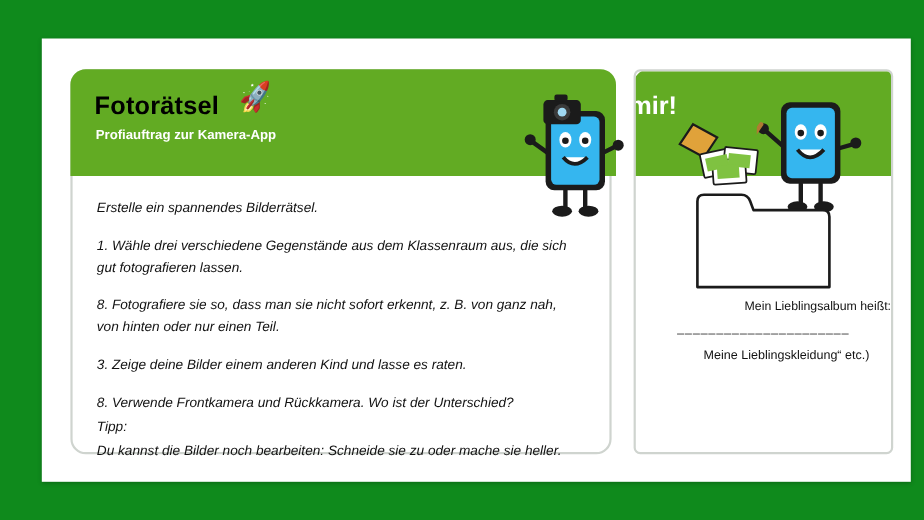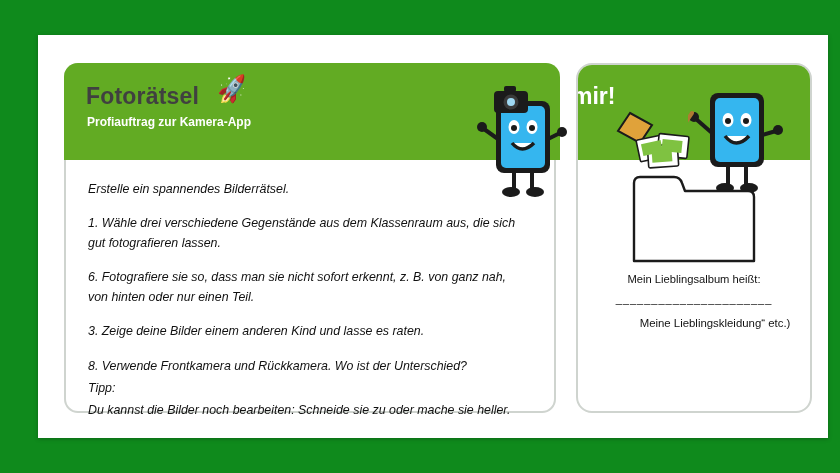--- a/index.html
+++ b/index.html
@@ -54,21 +54,21 @@
     height: 97px;
     background: #62ab23;
     border-radius: 14px 14px 0 0;
     box-sizing: border-box;
     overflow: hidden;
   }
   .header-title {
     position: absolute;
     left: 22px;
     top: 20px;
-    color: #404040;
+    color: #000000;
     font-size: 23px;
     font-weight: bold;
     letter-spacing: .2px;
   }
   .header-rocket {
     position: absolute;
     left: 153px;
     top: 14px;
     font-size: 25px;
     line-height: 1;
@@ -104,21 +104,21 @@
   .para.nogap { margin-bottom: 2px; }
 
   
   .card-right {
     position: absolute;
     left: 538px;
     top: 28px;
     width: 236px;
     height: 350px;
     border: 2px solid #cfd4cf;
-    border-radius: 16px;
+    border-radius: 6px;
     background: #ffffff;
     box-sizing: border-box;
     overflow: hidden;
   }
   .card-right-header {
     position: absolute;
     left: -2px;
     top: -2px;
     width: 240px;
     height: 97px;
@@ -139,21 +139,21 @@
     position: absolute;
     left: 0; top: 108px;
     width: 100%;
     display: flex;
     justify-content: center;
   }
   .album-label {
     position: absolute;
     left: 0; top: 208px;
     width: 100%;
-    text-align: center;
+    text-align: right;
     font-size: 11.2px;
     color: #111;
   }
   .album-line {
     position: absolute;
     left: 0; top: 228px;
     width: 100%;
     text-align: center;
     font-size: 11px;
     letter-spacing: 1px;
@@ -222,21 +222,21 @@
           <rect x="20" y="8" width="34" height="22" rx="4" fill="#1b1b1b"></rect>
           <rect x="30" y="3" width="12" height="6" rx="2" fill="#1b1b1b"></rect>
           <circle cx="37" cy="19" r="7.5" fill="#3a3a3a"></circle>
           <circle cx="37" cy="19" r="4" fill="#9fd8f2"></circle>
         </svg>
       </div>
 
       <div class="card-left-body">
         <p class="para">Erstelle ein spannendes Bilderrätsel.</p>
         <p class="para">1. Wähle drei verschiedene Gegenstände aus dem Klassenraum aus, die sich gut fotografieren lassen.</p>
-        <p class="para">6. Fotografiere sie so, dass man sie nicht sofort erkennt,  z. B. von ganz nah, von hinten oder nur einen Teil.</p>
+        <p class="para">8. Fotografiere sie so, dass man sie nicht sofort erkennt,  z. B. von ganz nah, von hinten oder nur einen Teil.</p>
         <p class="para">3. Zeige deine Bilder einem anderen Kind und lasse es raten.</p>
         <p class="para nogap">8. Verwende Frontkamera und Rückkamera. Wo ist der Unterschied?</p>
         <p class="para nogap">Tipp:</p>
         <p class="para tight">Du kannst die Bilder noch bearbeiten: Schneide sie zu oder mache sie heller.</p>
       </div>
     </div>
 
     <div class="card-right">
 
       <div class="card-right-header">

